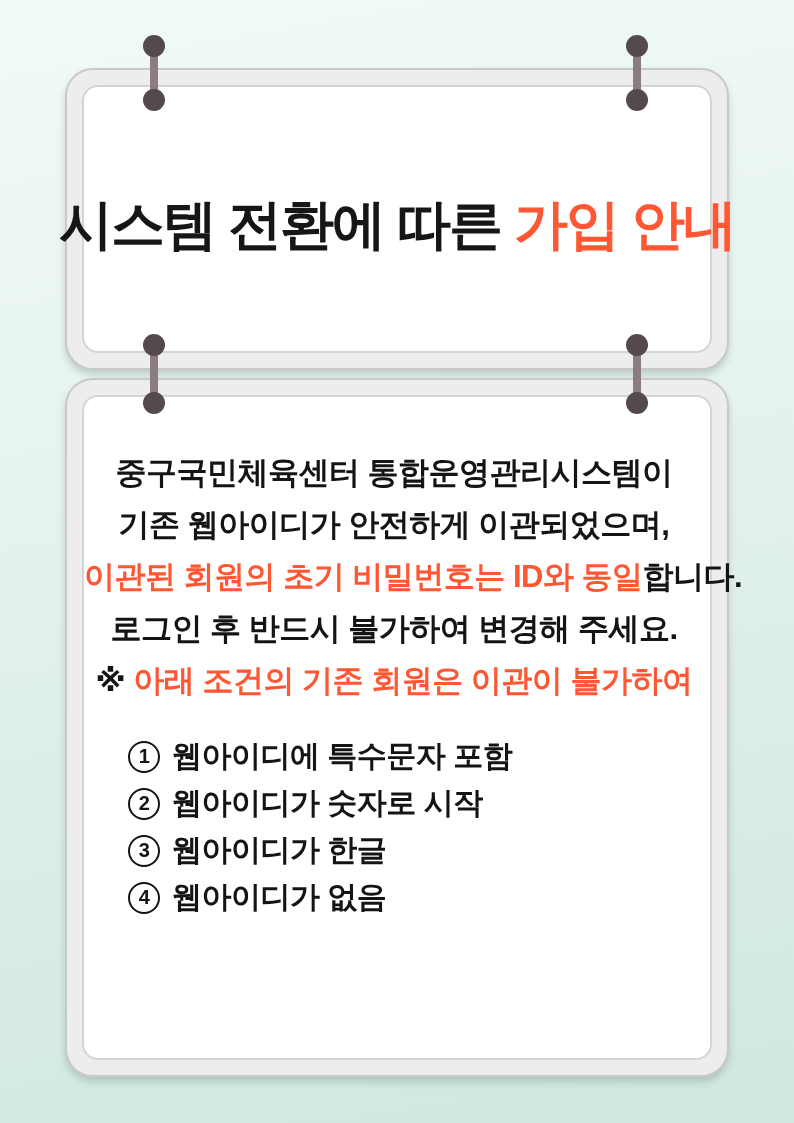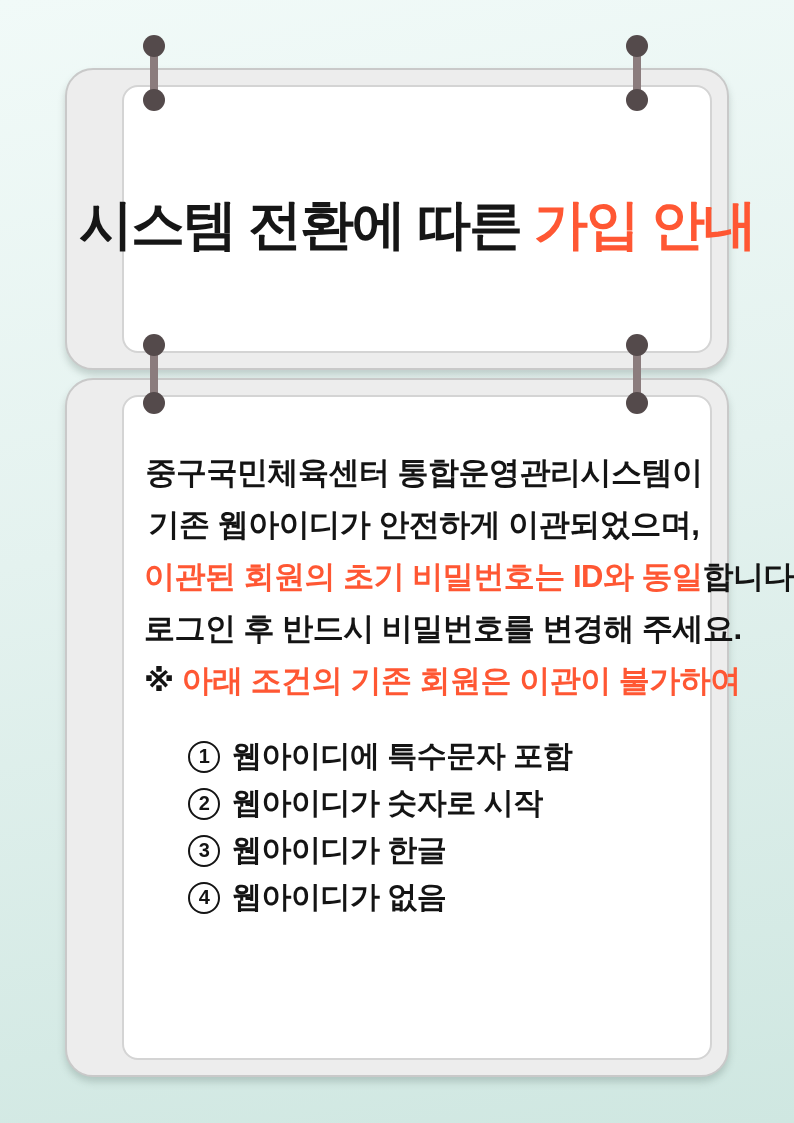--- a/index.html
+++ b/index.html
@@ -22,21 +22,20 @@
     border: 2px solid #c9c9c9;
     border-radius: 28px;
     box-shadow: 0 5px 7px rgba(90, 110, 105, 0.28);
   }
   .card-inner {
     position: absolute;
     inset: 15px;
     background: #ffffff;
     border: 2px solid #d4d4d4;
     border-radius: 16px;
-    margin-left: 40px;
   }
   .card-title { top: 68px;  height: 302px; }
   .card-body  { top: 378px; height: 699px; }
   .card-title .card-inner { display: flex; align-items: center; justify-content: center; }
 
   
   .pin { position: absolute; width: 8px; z-index: 5; }
   .pin-top-left   { left: 150px; top: 35px;  height: 76px; }
   .pin-top-right  { left: 633px; top: 35px;  height: 76px; }
   .pin-mid-left   { left: 150px; top: 334px; height: 80px; }
@@ -60,21 +59,21 @@
     font-weight: bold;
     letter-spacing: -2px;
     color: #161616;
     text-align: center;
     white-space: nowrap;
   }
   .accent { color: #ff5733; }
 
   
   .notice-text {
-    padding: 50px 6px 0 20px;
+    padding: 50px 6px 0 0;
     text-align: center;
     color: #141414;
     font-weight: bold;
     font-size: 31px;
   }
   .line {
     margin: 0;
     line-height: 52px;
     letter-spacing: -0.5px;
     white-space: nowrap;
@@ -120,21 +119,21 @@
       <h1 class="title"><span>시스템 전환에 따른 </span><span class="accent">가입 안내</span></h1>
     </div>
   </div>
 
   <div class="card card-body">
     <div class="card-inner">
       <div class="notice-text">
         <p class="line"><span></span><span class="accent"></span><span>중구국민체육센터 통합운영관리시스템이</span><span></span></p>
         <p class="line"><span></span><span class="accent"></span><span>기존 웹아이디가 안전하게 이관되었으며,</span><span></span></p>
         <p class="line"><span></span><span class="accent">이관된 회원의 초기 비밀번호는 ID와 동일</span><span></span><span>합니다.</span></p>
-        <p class="line"><span></span><span class="accent"></span><span>로그인 후 반드시 비밀번호를 변경해 주세요.</span><span></span></p>
+        <p class="line"><span></span><span class="accent"></span><span>로그인 후 반드시 불가하여 변경해 주세요.</span><span></span></p>
         <p class="line"><span>※ </span><span class="accent">아래 조건의 기존 회원은 이관이 불가하여</span><span></span><span></span></p>
 
         <ul class="conditions">
           <li class="cond">
             <span class="num-circle">1</span>
             <span>웹아이디에 특수문자 포함</span>
           </li>
           <li class="cond">
             <span class="num-circle">2</span>
             <span>웹아이디가 숫자로 시작</span>

